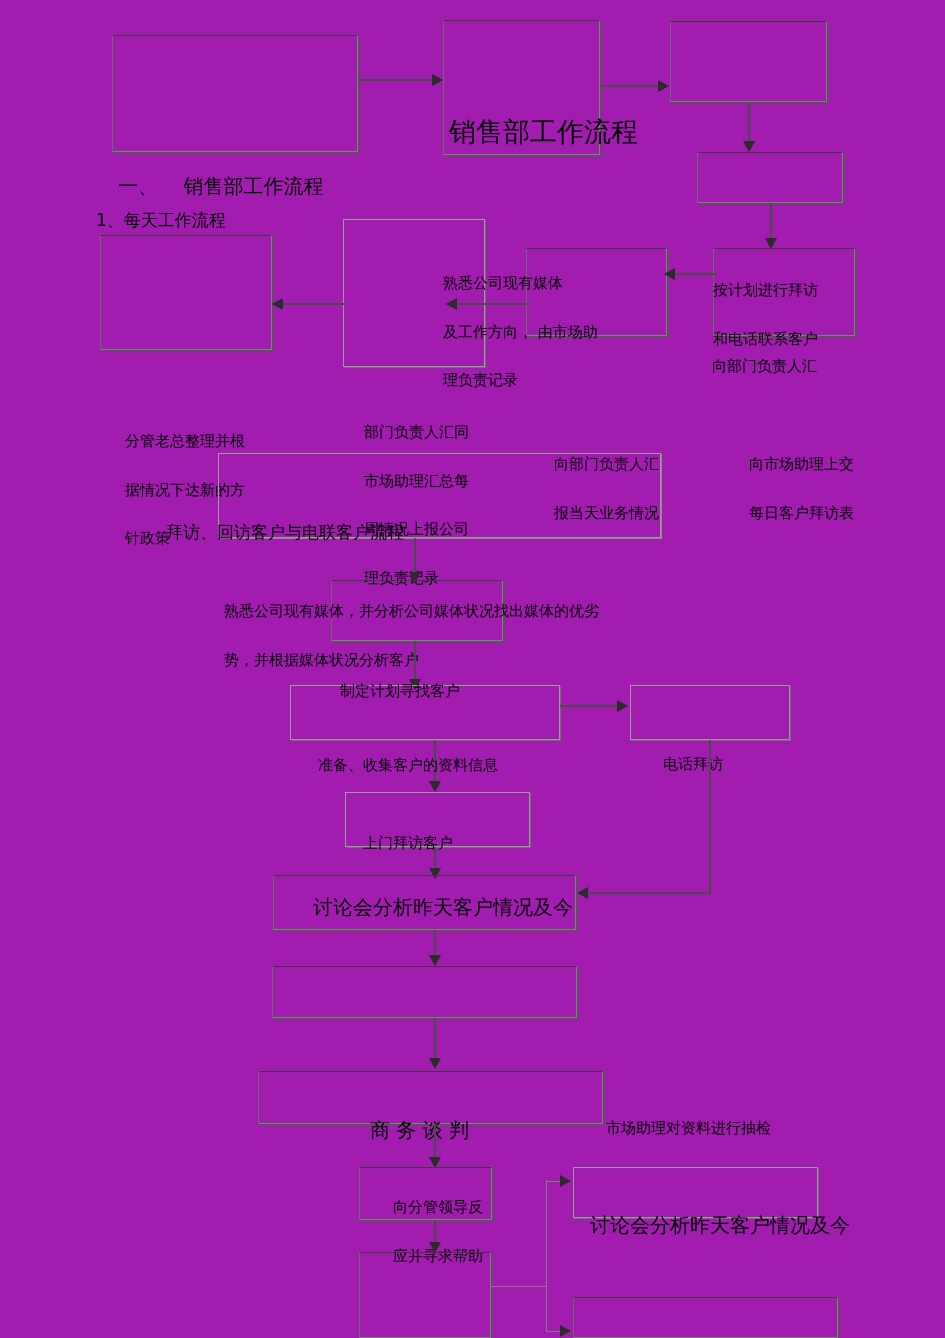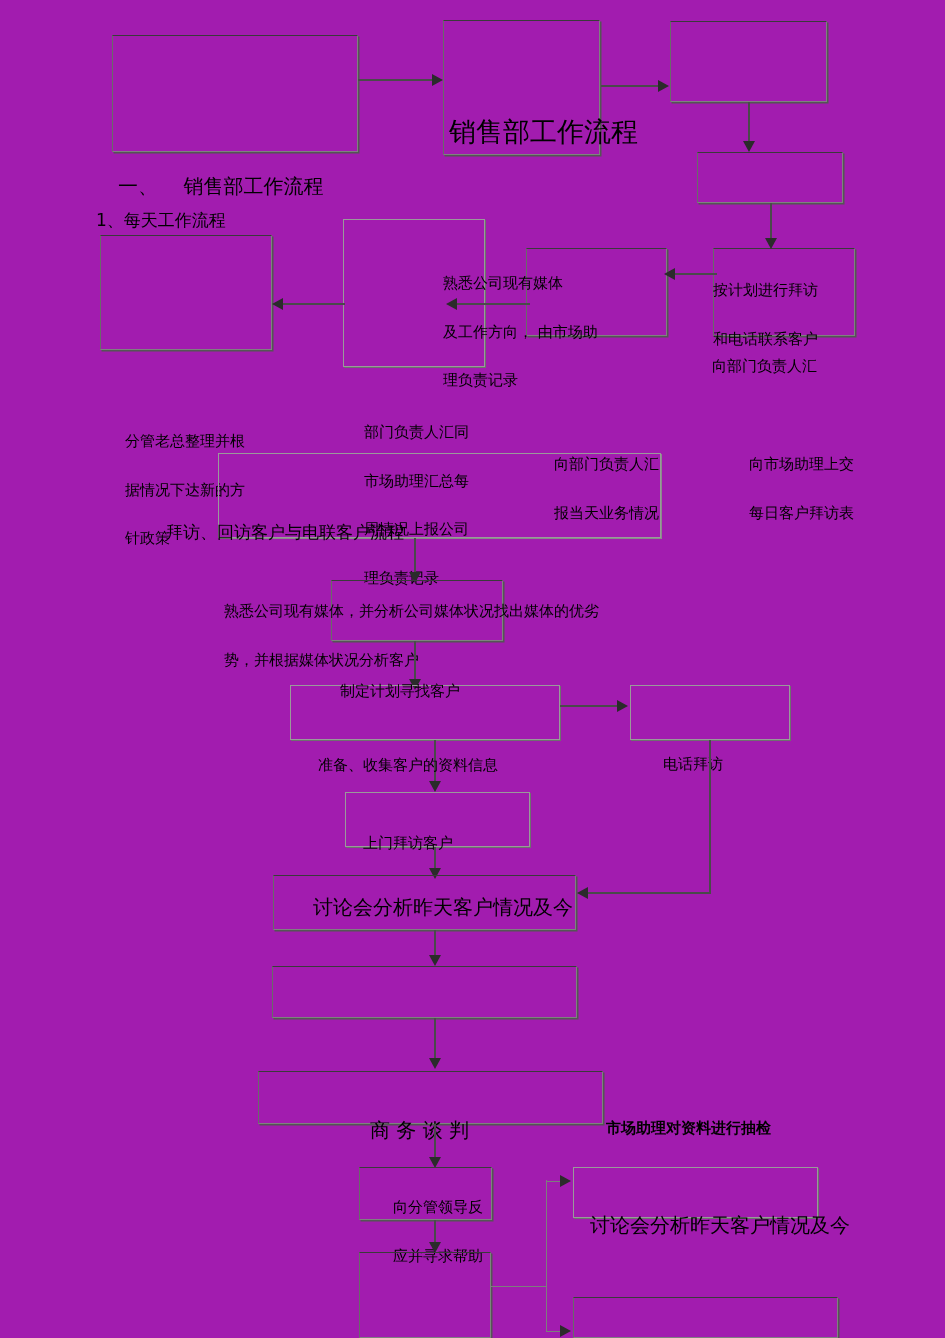--- a/index.html
+++ b/index.html
@@ -214,21 +214,21 @@
 
 
   <div class="ln v" style="left:434px; top:1018px; height:45px;"></div>
   <div class="ar down" style="left:429px; top:1058px;"></div>
 
 
   <div class="box heavy" style="left:258px; top:1071px; width:345px; height:53px;"></div>
 
   <div class="txt t16" style="left:370px; top:1114px;">商 务 谈 判</div>
 
-  <div class="txt t15" style="left:606px; top:1116px;font-weight:bold;">市场助理对资料进行抽检</div>
+  <div class="txt t15" style="left:606px; top:1116px;">市场助理对资料进行抽检</div>
 
   <div class="ln v" style="left:434px; top:1124px; height:38px;"></div>
   <div class="ar down" style="left:429px; top:1157px;"></div>
 
   <div class="box heavy" style="left:359px; top:1167px; width:133px; height:53px;"></div>
 
   <div class="txt t15" style="left:374px; top:1171px;">
     <span>向分管领导反</span><br>
     <span>应并寻求帮助</span>
   </div>

